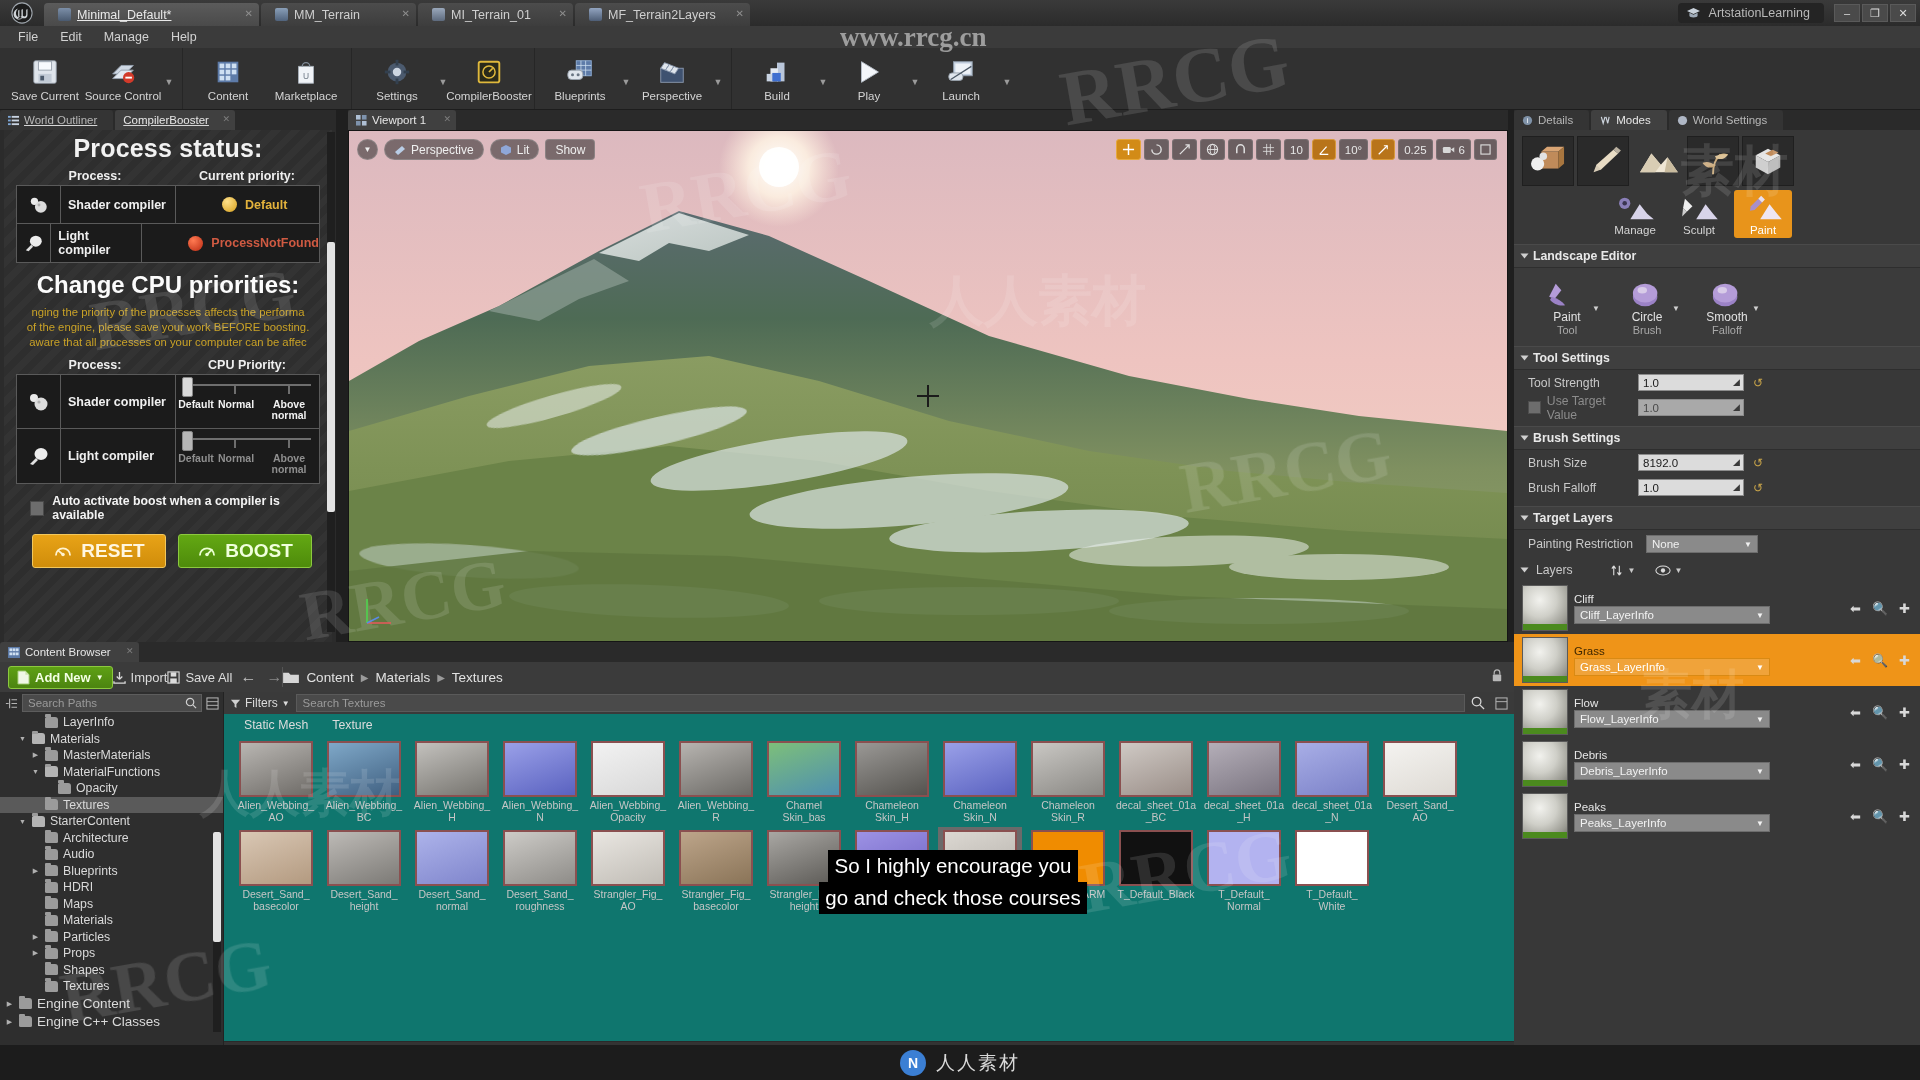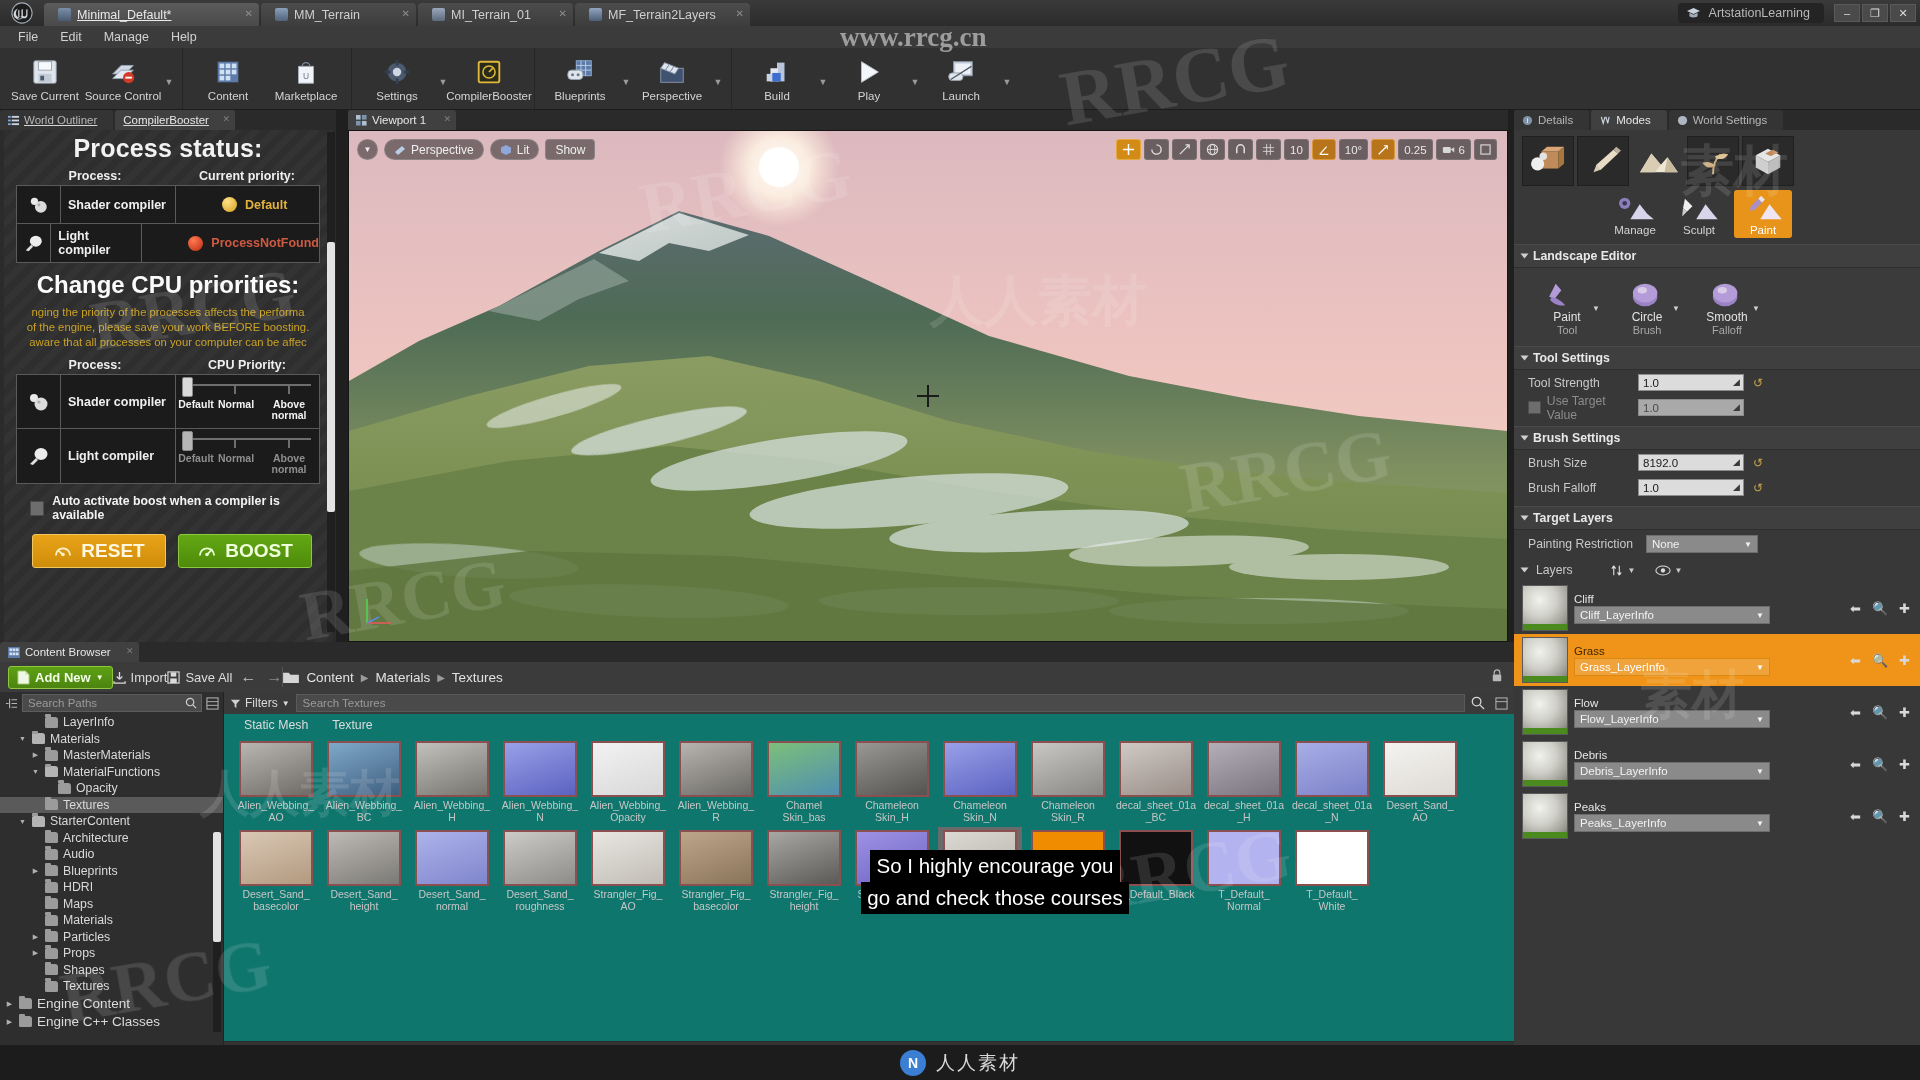--- a/index.html
+++ b/index.html
@@ -179,21 +179,21 @@
   .asset.sel { background:#6a6a6a; }
   .athumb { width:74px; height:56px; border:2px solid #8a5050; }
   .alabel { font-size:10.5px; color:#c6c6c6; text-align:center; line-height:11.5px; padding-top:3px; width:80px; }
   .cb-status { position:absolute; left:0; bottom:0; width:100%; height:24px; background:#333;
      display:flex; align-items:center; padding:0 10px; font-size:12px; color:#cfcfcf; border-top:1px solid #2a2a2a; }
   .viewopts { margin-left:auto; display:flex; align-items:center; gap:5px; font-size:12px; color:#d6d6d6; }
 
   
   .wm { position:absolute; color:rgba(255,255,255,.12); font-weight:bold; pointer-events:none;
      font-family:"Liberation Serif", serif; }
-  .subtitle { position:absolute; left:830px; top:850px; width:330px; text-align:center; z-index:40; }
+  .subtitle { position:absolute; left:788px; top:850px; width:330px; text-align:center; z-index:40; }
   .subtitle div { display:inline-block; background:#000; color:#fff; font-size:20.5px; line-height:30px; padding:1px 6px; }
   .bottombar { position:absolute; left:0; top:1045px; width:1920px; height:35px; background:#1c1c1c;
      display:flex; align-items:center; justify-content:center; gap:10px; }
   .bb-logo { width:26px; height:26px; border-radius:50%; background:#3b7fd4; display:flex;
      align-items:center; justify-content:center; color:#fff; font-size:14px; font-weight:bold; }
   .bb-text { font-size:19px; color:#d9d9d9; letter-spacing:2px; }
 </style>
 </head>
 <body>
 

